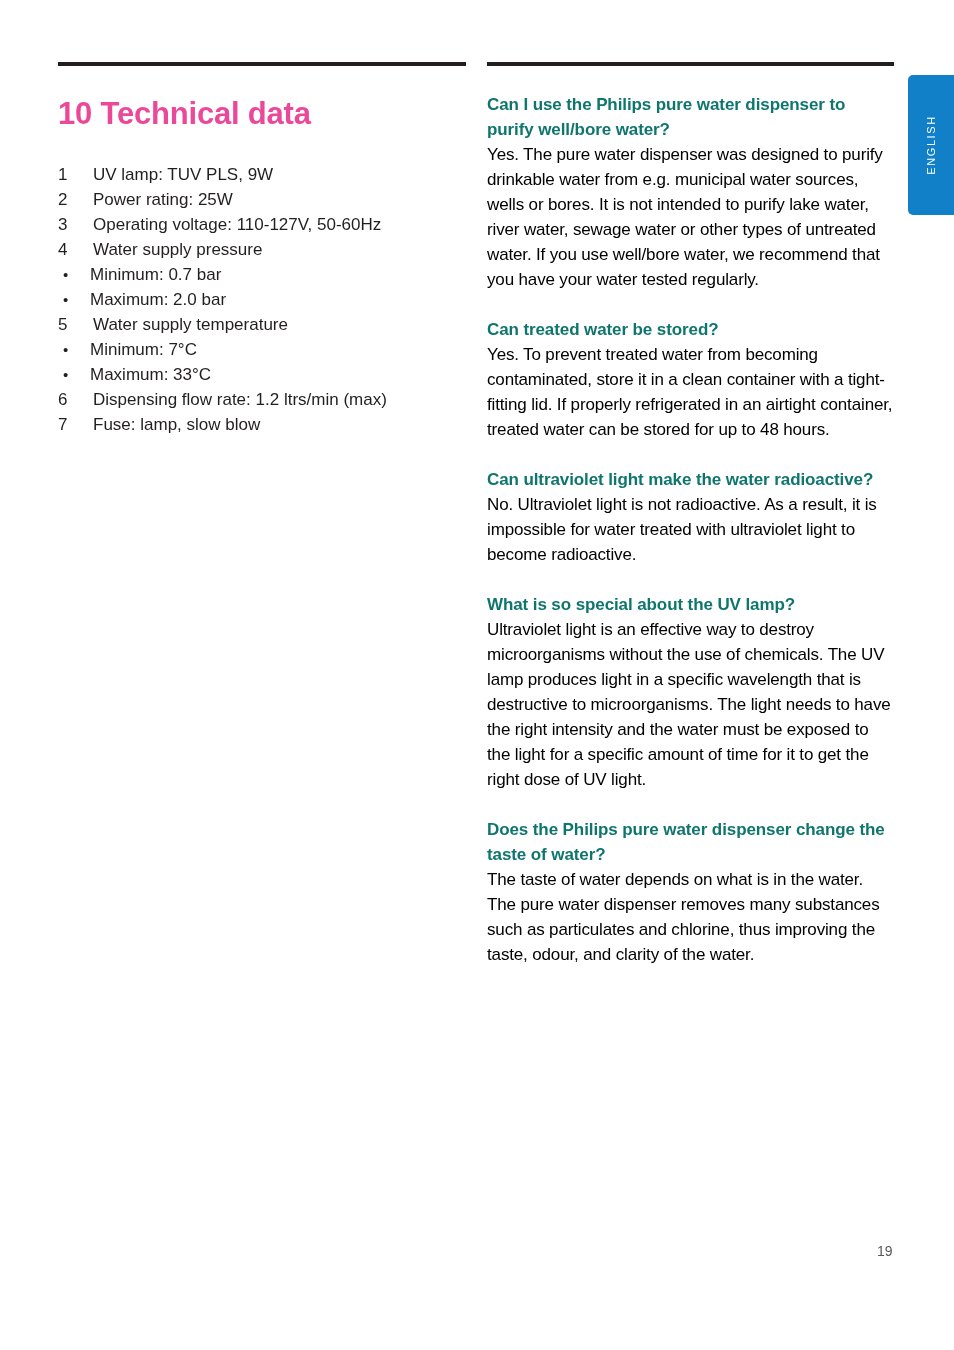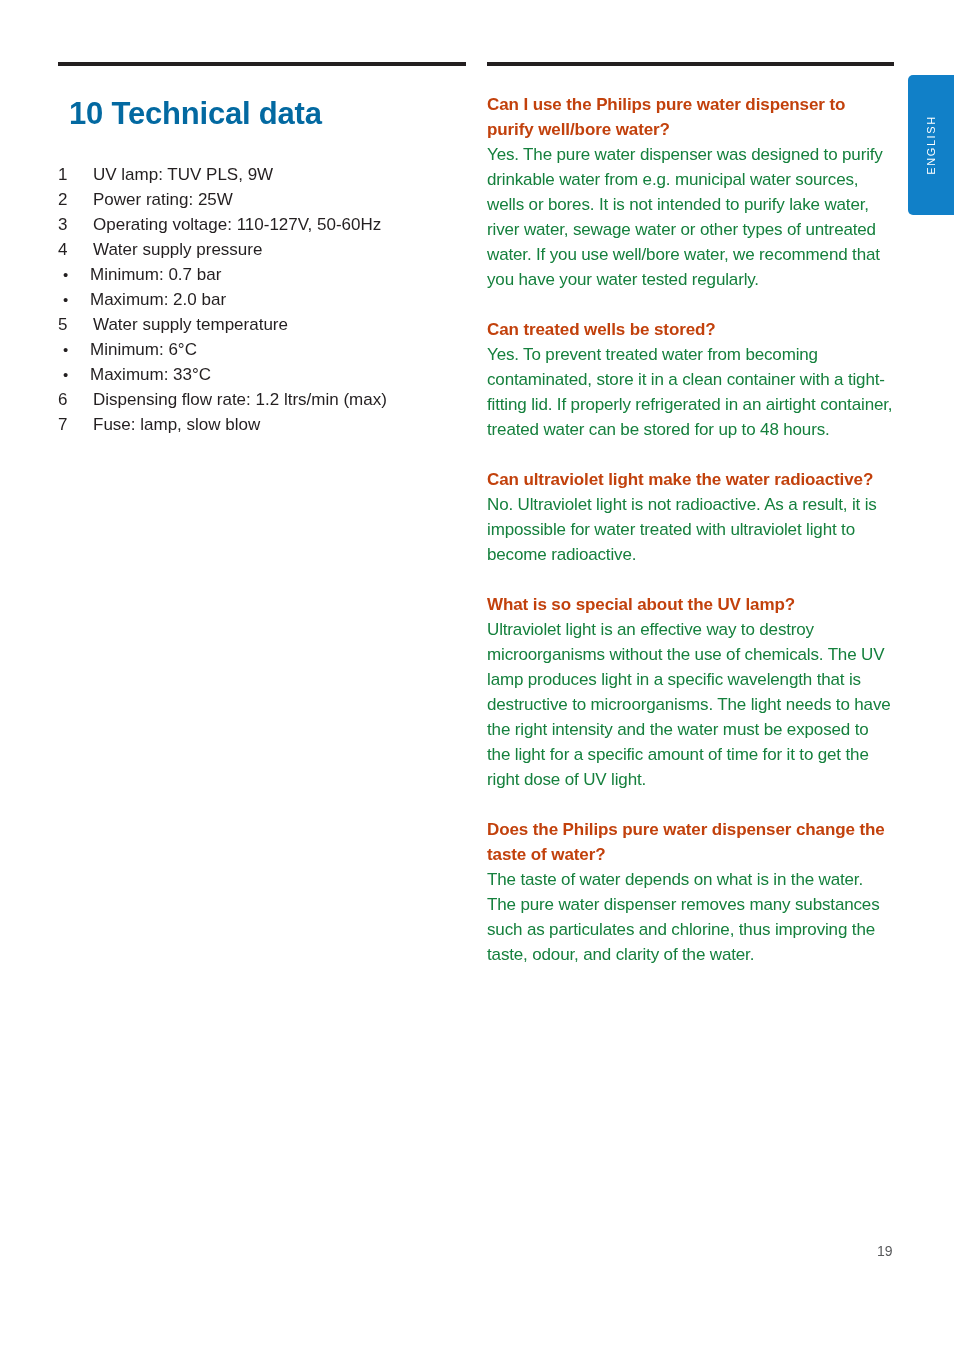--- a/index.html
+++ b/index.html
@@ -49,22 +49,22 @@
   .rule {
     height: 4px;
     background: #231f20;
     width: 100%;
     margin: 0 0 26px 0;
   }
 
   h1.section-heading {
     font-size: 31px;
     font-weight: bold;
-    color: #0369a1;
-    margin: 11px;
+    color: #ec4899;
+    margin: 0;
     padding: 0;
     line-height: 1.42;
     letter-spacing: -0.2px;
     padding-left: 50px;
     text-indent: -50px;
   }
   .col-left h1.section-heading { padding-left: 0; text-indent: 0; }
 
   
   .spec-list {
@@ -107,29 +107,29 @@
     font-size: 15px;
     line-height: 25px;
   }
 
   
   .faq-list { margin: 24px 0 0 0; padding: 0; }
   .faq-block { margin: 0 0 25px 0; }
   .faq-q {
     font-size: 17px;
     font-weight: bold;
-    color: #c2410c;
+    color: #0f766e;
     line-height: 25px;
     margin: 0;
     letter-spacing: -0.1px;
   }
   .faq-a {
     font-size: 17px;
     font-weight: 400;
-    color: #15803d;
+    color: #000000;
     line-height: 25px;
     margin: 0;
     letter-spacing: -0.15px;
   }
 
   
   .page-number {
     position: absolute;
     left: 877px;
     top: 1243px;
@@ -151,37 +151,37 @@
       <li class="spec-item"><span class="spec-num">1</span><span>UV lamp: TUV PLS, 9W</span></li>
       <li class="spec-item"><span class="spec-num">2</span><span>Power rating: 25W</span></li>
       <li class="spec-item"><span class="spec-num">3</span><span>Operating voltage: 110-127V, 50-60Hz</span></li>
       <li class="spec-item"><span class="spec-num">4</span><span>Water supply pressure</span></li>
       <ul class="sub-list">
         <li class="sub-item"><span class="sub-bullet">•</span><span>Minimum: 0.7 bar</span></li>
         <li class="sub-item"><span class="sub-bullet">•</span><span>Maximum: 2.0 bar</span></li>
       </ul>
       <li class="spec-item"><span class="spec-num">5</span><span>Water supply temperature</span></li>
       <ul class="sub-list">
-        <li class="sub-item"><span class="sub-bullet">•</span><span>Minimum: 6°C</span></li>
+        <li class="sub-item"><span class="sub-bullet">•</span><span>Minimum: 7°C</span></li>
         <li class="sub-item"><span class="sub-bullet">•</span><span>Maximum: 33°C</span></li>
       </ul>
       <li class="spec-item"><span class="spec-num">6</span><span>Dispensing flow rate: 1.2 ltrs/min (max)</span></li>
       <li class="spec-item"><span class="spec-num">7</span><span>Fuse: lamp, slow blow</span></li>
     </ul>
 </div>
 
 <div class="col col-right">
   <div class="rule"></div>
   <div class="faq-list">
       <div class="faq-block">
         <p class="faq-q">Can I use the Philips pure water dispenser to purify well/bore water?</p>
         <p class="faq-a">Yes. The pure water dispenser was designed to purify drinkable water from e.g. municipal water sources, wells or bores. It is not intended to purify lake water, river water, sewage water or other types of untreated water. If you use well/bore water, we recommend that you have your water tested regularly.</p>
       </div>
       <div class="faq-block">
-        <p class="faq-q">Can treated wells be stored?</p>
+        <p class="faq-q">Can treated water be stored?</p>
         <p class="faq-a">Yes. To prevent treated water from becoming contaminated, store it in a clean container with a tight-fitting lid. If properly refrigerated in an airtight container, treated water can be stored for up to 48 hours.</p>
       </div>
       <div class="faq-block">
         <p class="faq-q">Can ultraviolet light make the water radioactive?</p>
         <p class="faq-a">No. Ultraviolet light is not radioactive. As a result, it is impossible for water treated with ultraviolet light to become radioactive.</p>
       </div>
       <div class="faq-block">
         <p class="faq-q">What is so special about the UV lamp?</p>
         <p class="faq-a">Ultraviolet light is an effective way to destroy microorganisms without the use of chemicals. The UV lamp produces light in a specific wavelength that is destructive to microorganisms. The light needs to have the right intensity and the water must be exposed to the light for a specific amount of time for it to get the right dose of UV light.</p>
       </div>

